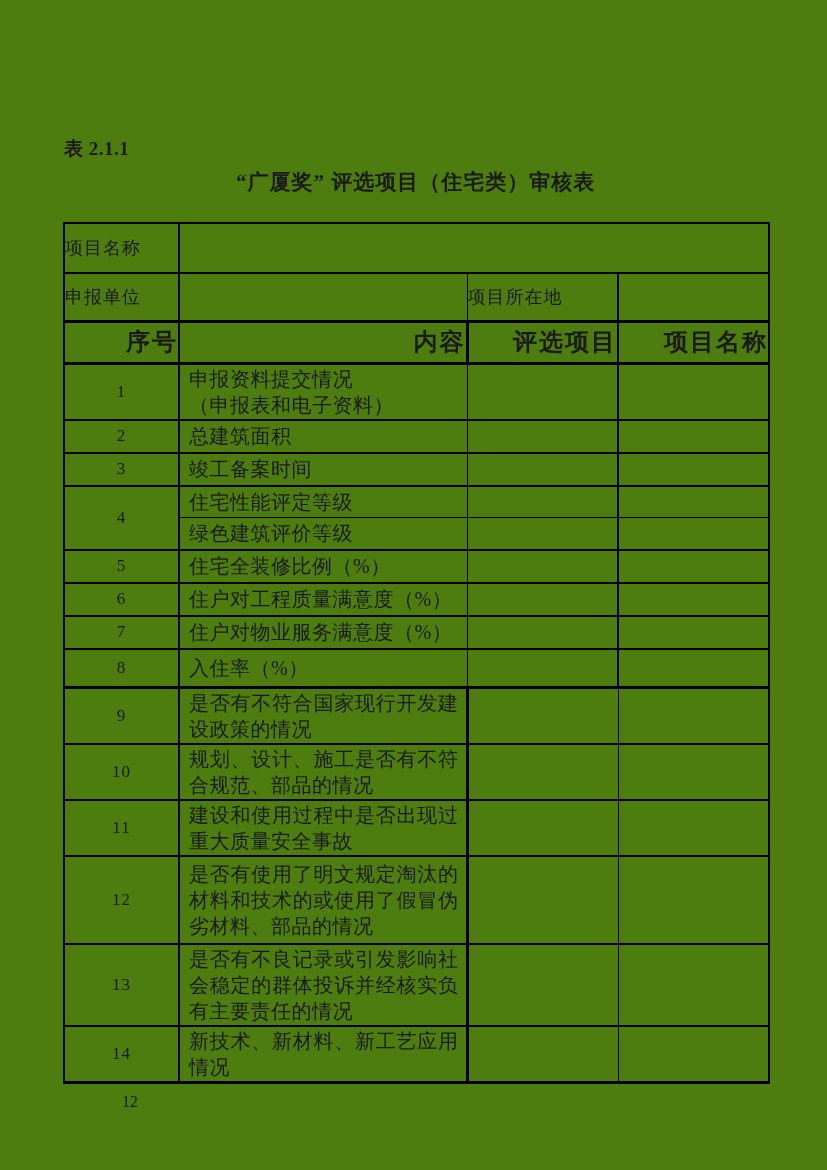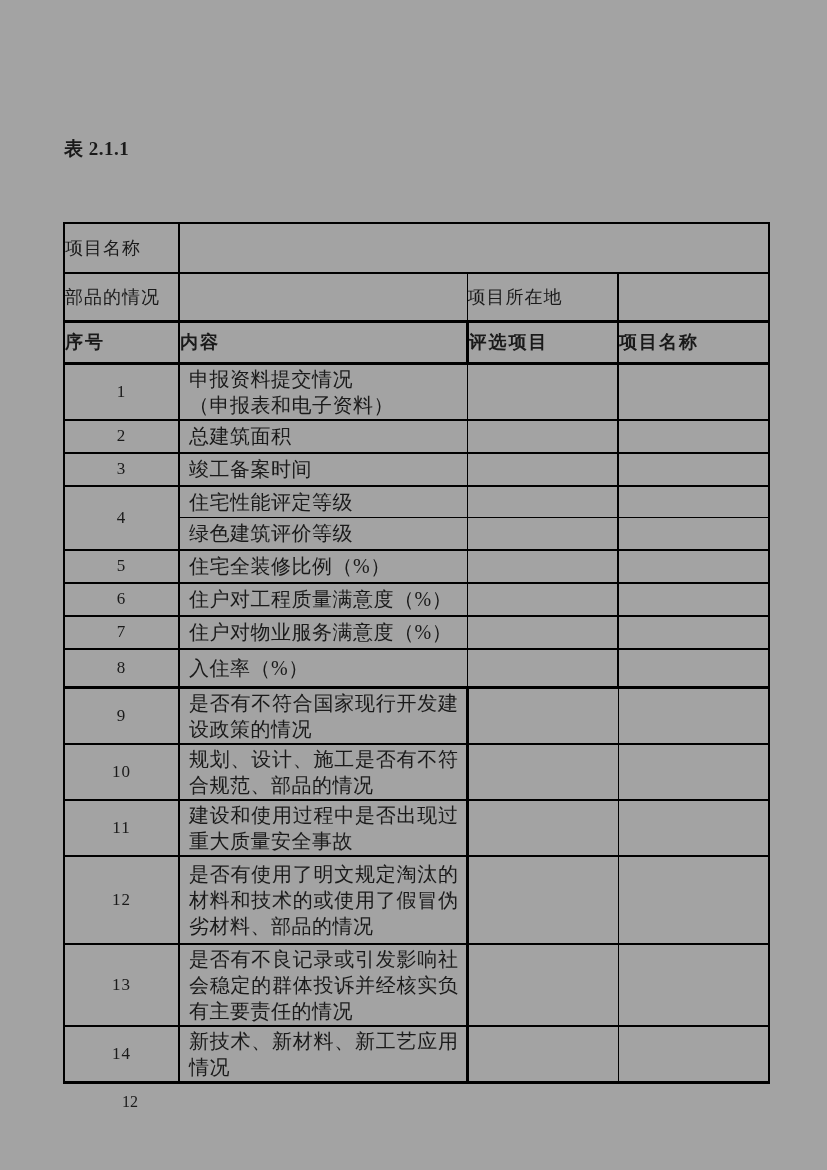--- a/index.html
+++ b/index.html
@@ -1,29 +1,29 @@
 <!DOCTYPE html>
 <html><head>
 <meta charset="utf-8">
 <style>
   html,body{margin:0;padding:0;background:#fff;}
   .page{
-    position:relative;width:827px;height:1170px;background:#a3a3a3;
+    position:relative;width:827px;height:1170px;background:#4d7c0f;
     font-family:"Liberation Serif","DejaVu Serif",serif;color:#1a1a1a;overflow:hidden;
   }
   .table-label{position:absolute;left:64px;top:136px;font-size:19px;font-weight:bold;letter-spacing:0.5px;}
   .doc-title{position:absolute;left:63px;top:168px;width:705px;text-align:center;font-size:21px;font-weight:bold;letter-spacing:1px;}
   .page-number{position:absolute;left:122px;top:1093px;font-size:16px;}
 
   table.review{
     position:absolute;left:63px;top:222px;width:705px;
     table-layout:fixed;border-collapse:collapse;
   }
   td,th{border:2px solid #000;vertical-align:middle;padding:0;overflow:hidden;}
-  th{font-size:18px;font-weight:bold;text-align:left;letter-spacing:2px;
+  th{font-size:24px;font-weight:bold;text-align:right;letter-spacing:2px;
      border-top-width:3px;border-bottom-width:3px;}
   th.hThickR{border-right-width:3px}
   th.hThickL{border-left-width:3px}
   .label{font-size:18px;text-align:left;letter-spacing:1px;}
   .num{font-size:17px;text-align:center;letter-spacing:1px;}
   .ct{font-size:20px;text-align:justify;letter-spacing:0.5px;line-height:26px;
       padding:1px 7px 1px 9px;white-space:pre-line;}
   .thinR{border-right-width:1px}
   .thinL{border-left-width:1px}
   .thickR{border-right-width:3px}
@@ -32,37 +32,38 @@
   .bThin{border-bottom-width:1px}
   .topT{border-top-width:3px}
   tr.bot td{border-bottom-width:3px}
 </style>
 </head>
 <body>
 
 <div class="page">
 
   <div class="table-label">表 2.1.1</div>
+  <div class="doc-title">“广厦奖” 评选项目（住宅类）审核表</div>
 
   <table class="review">
     <colgroup>
       <col style="width:115px">
         <col style="width:288px">
         <col style="width:151px">
         <col style="width:151px">
     </colgroup>
 
     <tbody>
         <tr style="height:50px">
       <td class="label">项目名称</td>
       <td colspan="3"></td>
     </tr>
 
     <tr style="height:48px">
-      <td class="label">部品的情况</td>
+      <td class="label">申报单位</td>
       <td class="thinR"></td>
       <td class="label thinL">项目所在地</td>
       <td></td>
     </tr>
 
     <tr style="height:42px">
       <th>序号</th>
       <th class="hThickR">内容</th>
       <th class="hThickL">评选项目</th>
       <th>项目名称</th>

